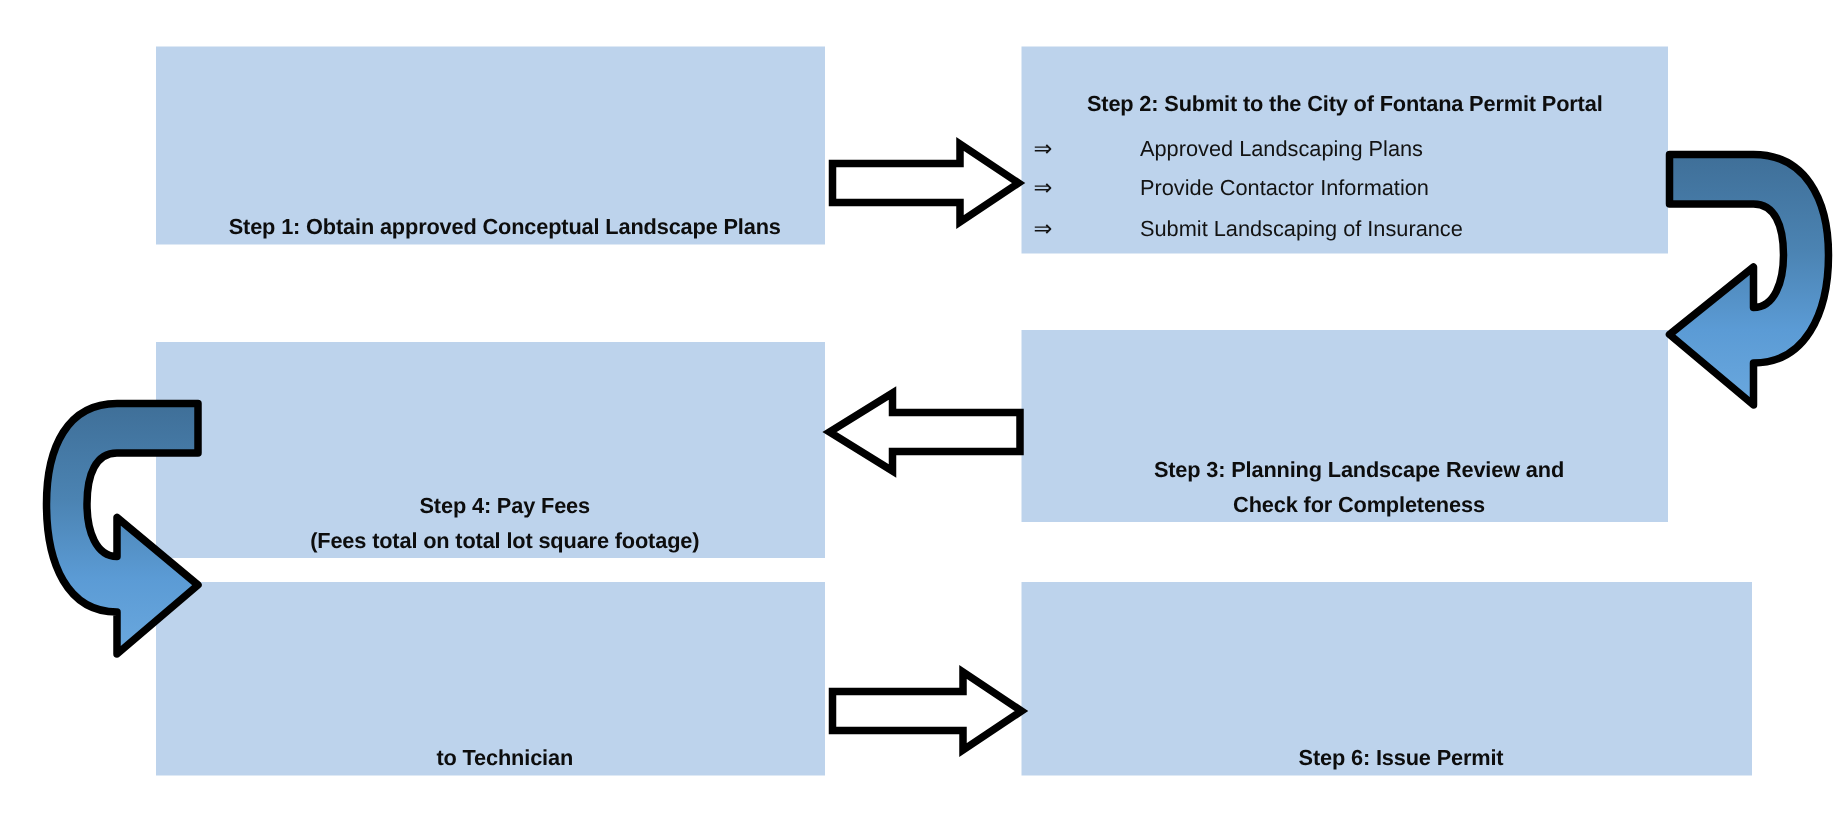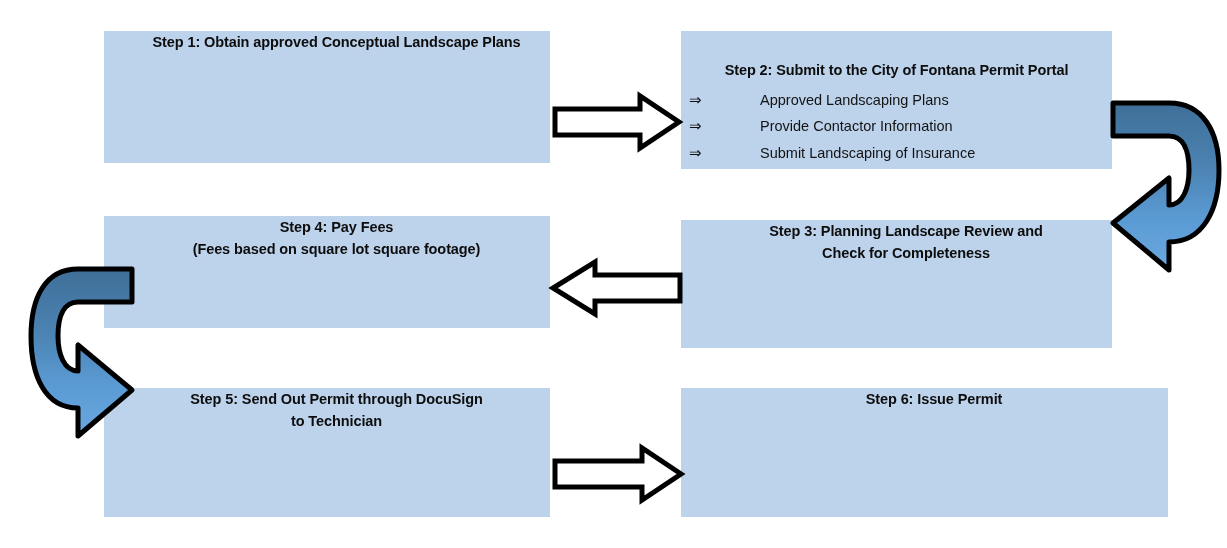--- a/index.html
+++ b/index.html
@@ -16,21 +16,21 @@
     height: 548px;
     background: #ffffff;
     overflow: hidden;
   }
   .step-box {
     position: absolute;
     background: #BDD3EC;
     box-sizing: border-box;
     display: flex;
     flex-direction: column;
-    justify-content: flex-start;
+    justify-content: flex-end;
     color: #0d0d0d;
     padding-left: 19px;
   }
   .step-title {
     font-weight: bold;
     font-size: 14.5px;
     text-align: center;
     line-height: 1.55;
     letter-spacing: -0.1px;
   }
@@ -99,27 +99,26 @@
         <span class="bullet-text">Submit Landscaping of Insurance</span>
       </li>
     </ul>
   </div>
 
   <div class="step-box" id="box3" style="left:681px; top:220px; width:431px; height:128px;">
     <div class="step-title">Step 3: Planning Landscape Review and</div>
     <div class="step-title">Check for Completeness</div>
   </div>
 
-  <div class="step-box" id="box4" style="left:104px; top:216px; width:446px; height:112px;">
+  <div class="step-box" id="box4" style="left:104px; top:228px; width:446px; height:144px;">
     <div class="step-title">Step 4: Pay Fees</div>
-    <div class="step-title">(Fees based on square lot square footage)</div>
+    <div class="step-title">(Fees total on total lot square footage)</div>
   </div>
 
   <div class="step-box" id="box5" style="left:104px; top:388px; width:446px; height:129px;">
-    <div class="step-title">Step 5: Send Out Permit through DocuSign</div>
     <div class="step-title">to Technician</div>
   </div>
 
   <div class="step-box" id="box6" style="left:681px; top:388px; width:487px; height:129px;">
     <div class="step-title">Step 6: Issue Permit</div>
   </div>
 
   <svg class="arrow-svg" style="left:552px; top:92px;" width="130" height="60" viewBox="0 0 130 60">
     <polygon class="flow-arrow-shape" points="3,17 88,17 88,4 127,30 88,56 88,43 3,43"></polygon>
   </svg>

